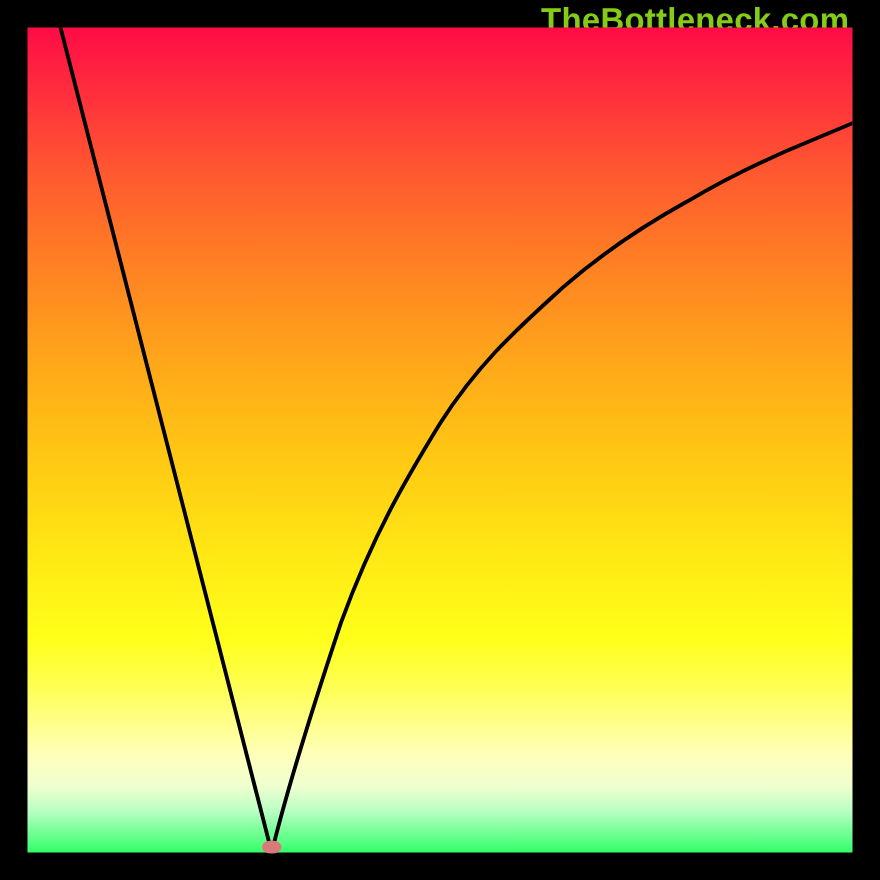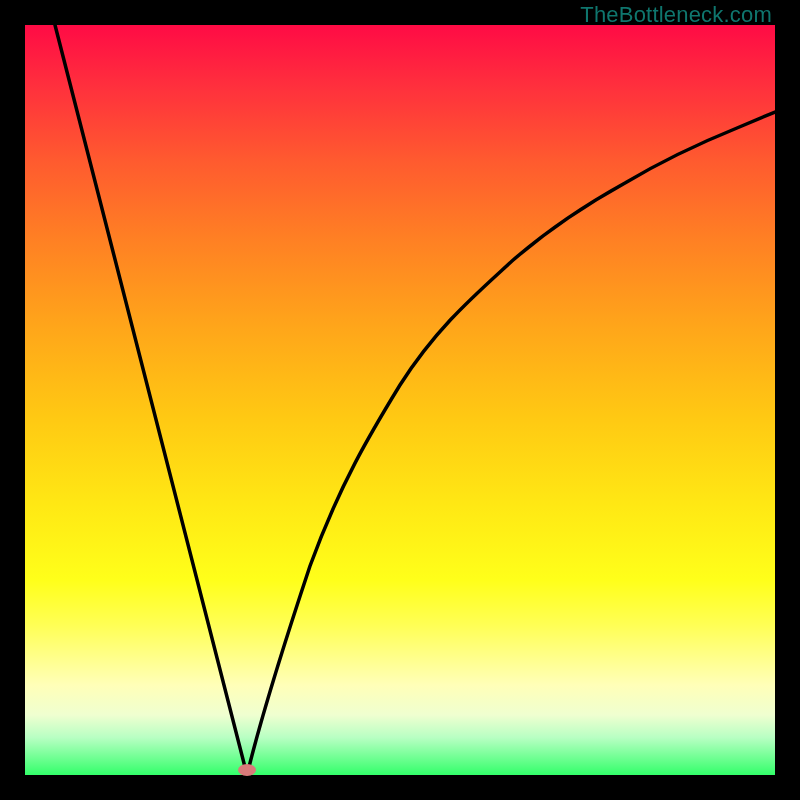--- a/index.html
+++ b/index.html
@@ -15,23 +15,23 @@
     width: 800px;
     height: 800px;
     background: #000;
     padding: 25px;
     position: relative;
   }
   .watermark {
     position: absolute;
     top: 2px;
     right: 28px;
-    color: #0f766e;
-    font-size: 22px;
-    font-weight: 400;
+    color: #84cc16;
+    font-size: 30px;
+    font-weight: 700;
     letter-spacing: 0.2px;
     pointer-events: none;
   }
   .plot-area {
     width: 750px;
     height: 750px;
     position: relative;
     background: linear-gradient(to bottom,
       #ff0b45 0%,
       #ff2f3d 8%,

